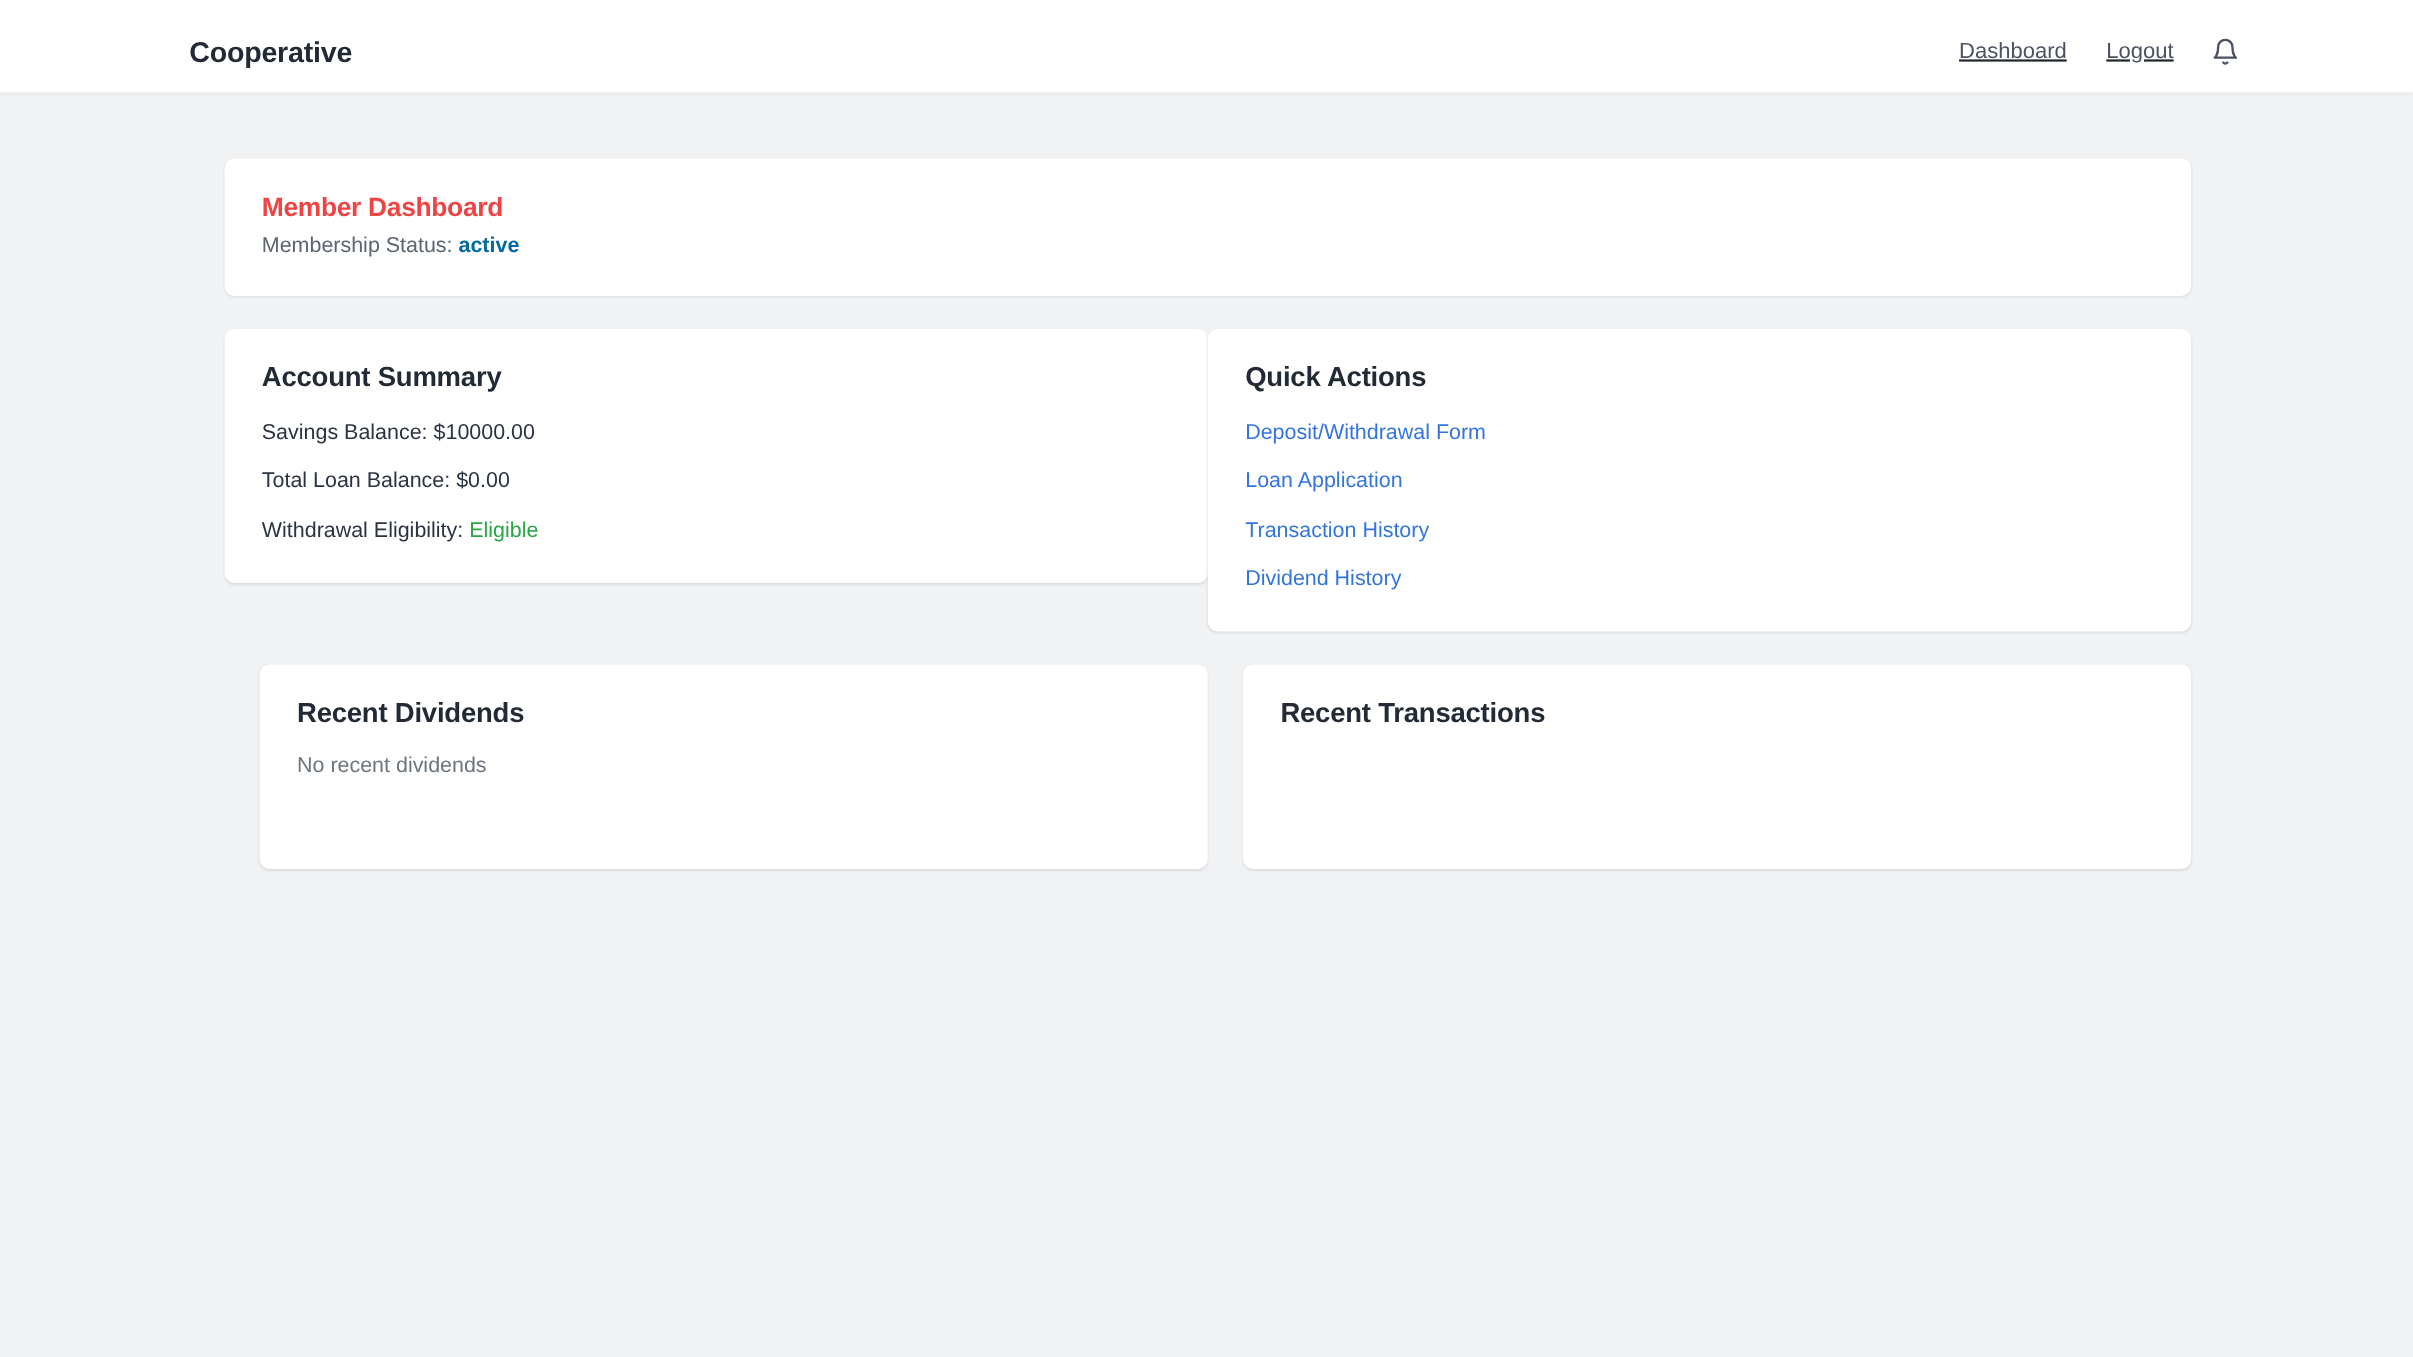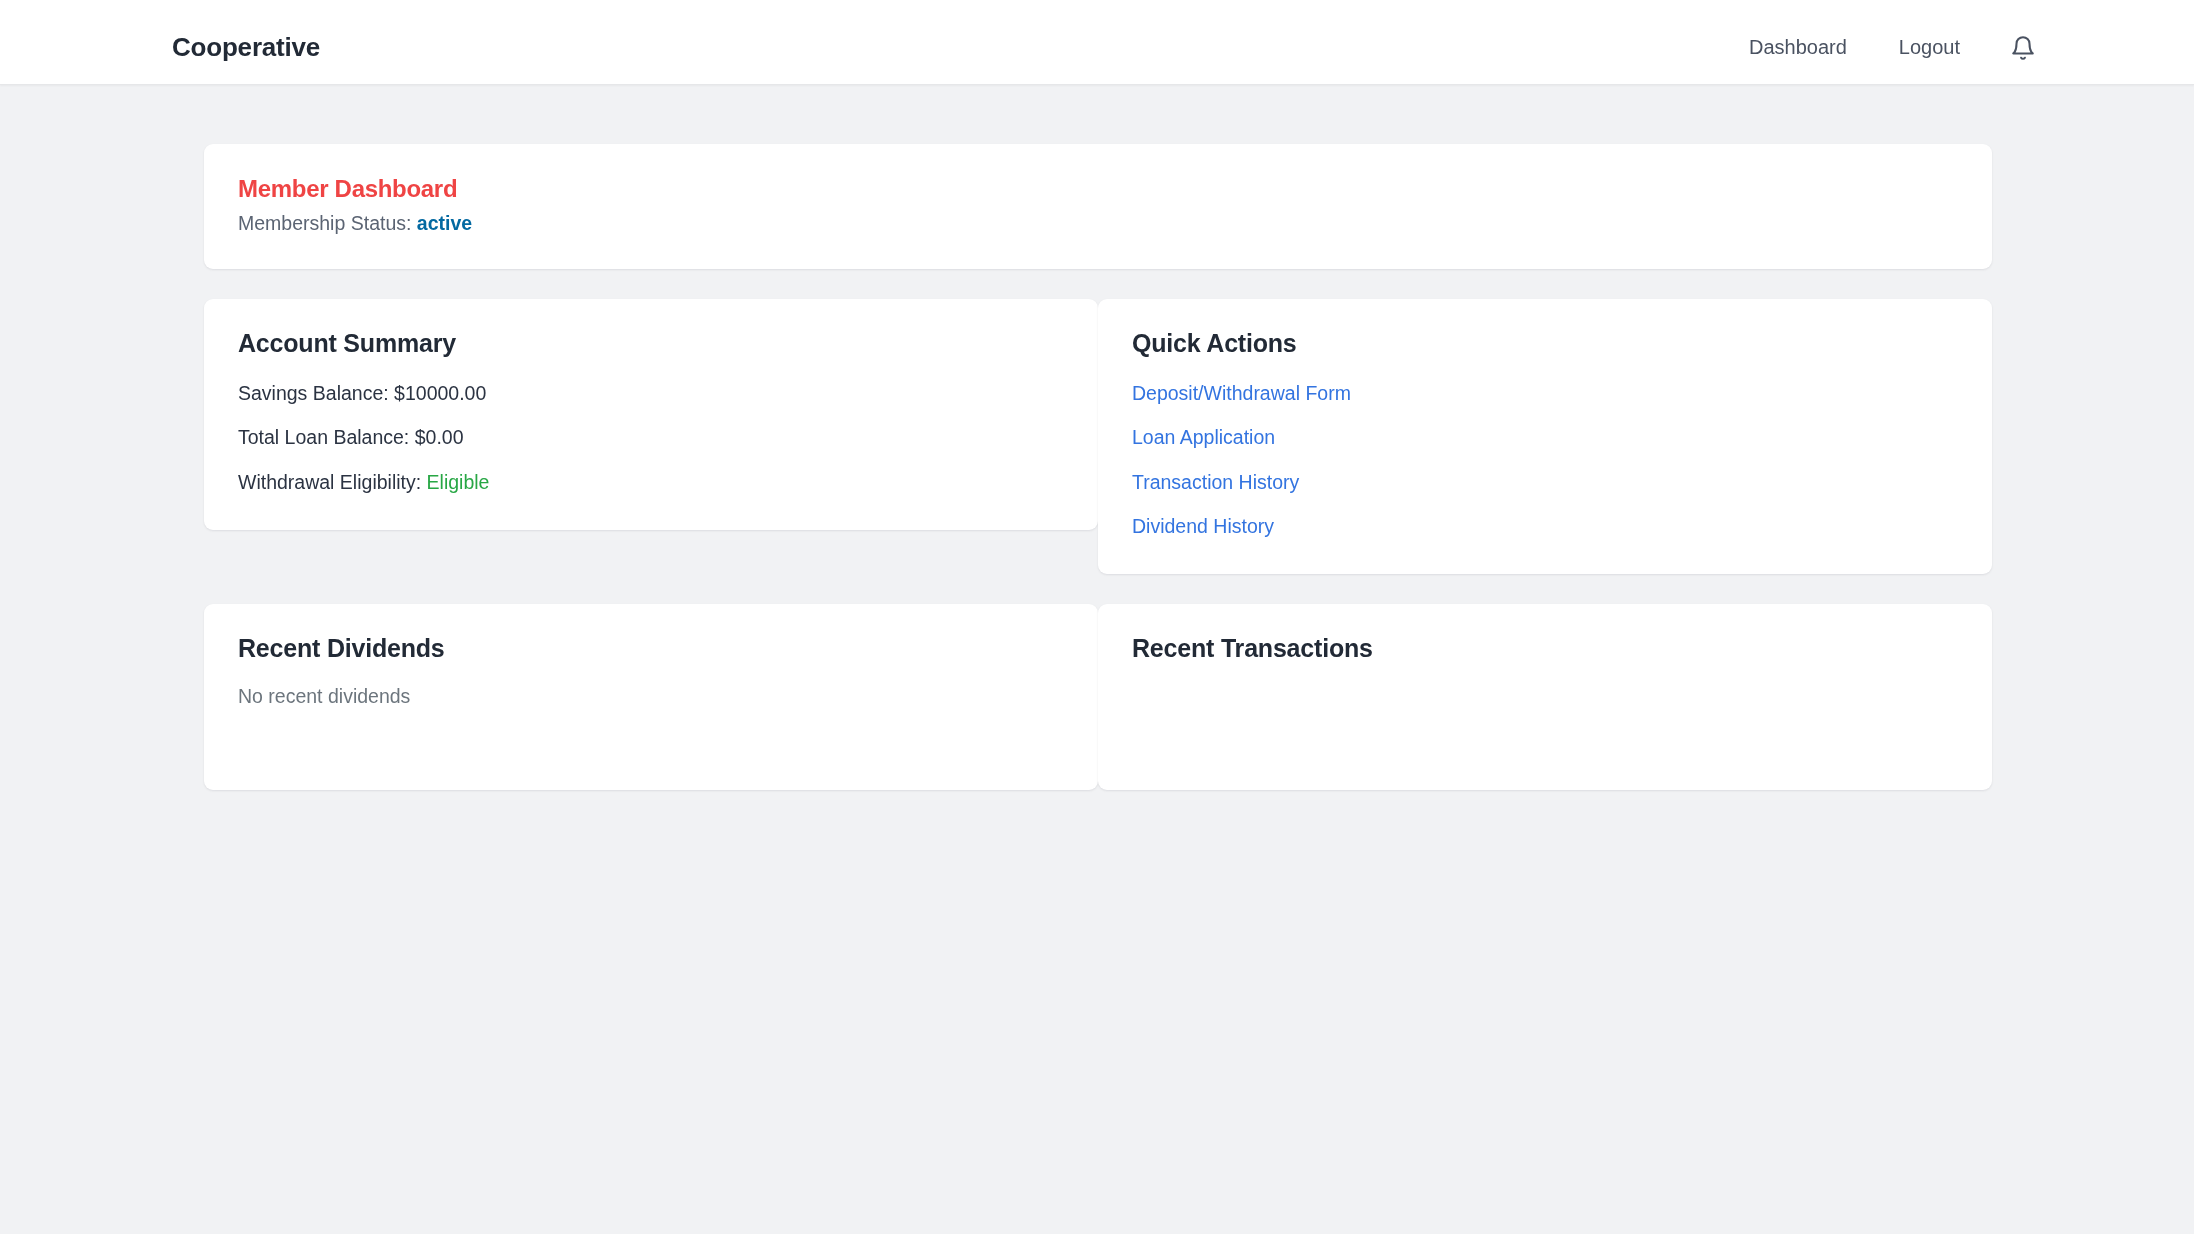--- a/index.html
+++ b/index.html
@@ -33,22 +33,23 @@
   .brand {
     font-size: 26px;
     font-weight: bold;
     color: #222a36;
     letter-spacing: -0.2px;
     text-decoration: none;
     white-space: nowrap;
   }
   .nav-right {
     display: flex;
-    align-items: flex-end;
-    gap: 16px;
+    align-items: flex-start;
+    gap: 0px;
+    text-decoration: underline;
   }
   .nav-link {
     font-size: 20px;
     color: #4a5261;
     text-decoration: none;
     padding: 6px 18px;
     white-space: nowrap;
   }
   .bell-wrap {
     display: flex;
@@ -137,21 +138,21 @@
   .txn-row {
     font-size: 19.5px;
     color: #3c4450;
     margin: 0 0 17px 0;
     line-height: 1.4;
   }
   .txn-row:last-child { margin-bottom: 0; }
 
   
   .row-1 .panel { min-height: 188px; }
-  .row-2 .panel { min-height: 186px; }
+  .row-2 .panel { min-height: 186px; margin-left: 32px; }
 </style>
 </head>
 <body>
 
 <nav class="navbar">
   <a href="#" class="brand">Cooperative</a>
 
   <div class="nav-right">
     <a href="#" class="nav-link">Dashboard</a>
     <a href="#" class="nav-link">Logout</a>

